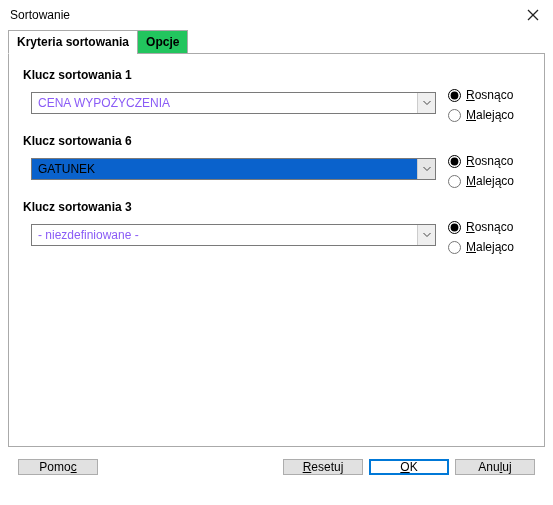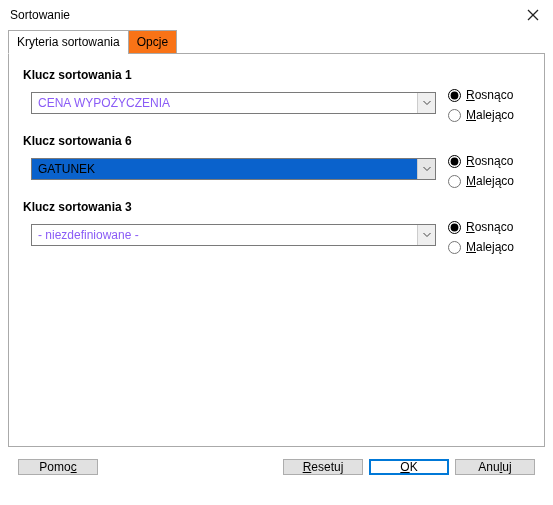--- a/index.html
+++ b/index.html
@@ -2,22 +2,22 @@
 <html><head>
 <meta charset="utf-8">
 <style>
   * { box-sizing: border-box; font-family: "Segoe UI", Tahoma, sans-serif; font-size: 12px; }
   body { margin: 0; background: #fff; width: 553px; height: 505px; overflow: hidden; }
   .titlebar { display: flex; align-items: center; justify-content: space-between; padding: 6px 8px 6px 10px; height: 30px; }
   .titlebar .title { color: #000; }
   .titlebar .close { width: 24px; height: 24px; display: flex; align-items: center; justify-content: center; cursor: default; }
   .titlebar .close svg { width: 12px; height: 12px; }
   .content-area { padding: 0 8px 8px 8px; }
-  .tabstrip { display: flex; position: relative; z-index: 2; }
-  .tab { padding: 4px 8px; border: 1px solid #aaa; background: #f97316; color: #000; cursor: default; border-bottom: 1px solid #aaa; margin-right: -1px; }
+  .tabstrip { display: flex; position: relative; z-index: 2; font-weight: bold; }
+  .tab { padding: 4px 8px; border: 1px solid #aaa; background: #22c55e; color: #000; cursor: default; border-bottom: 1px solid #aaa; margin-right: -1px; }
   .tab.active { background: #fff; border-bottom: 1px solid #fff; }
   .tab-panel { border: 1px solid #aaa; margin-top: -1px; padding: 14px 14px 40px 14px; height: 394px; position: relative; z-index: 1; background: #fff; }
   .group { margin-bottom: 12px; }
   .group-label { font-weight: bold; color: #000; margin-bottom: 10px; }
   .row { display: flex; align-items: flex-start; gap: 12px; padding-left: 8px; }
   .select-wrap { flex: 1; position: relative; height: 22px; border: 1px solid #7a7a7a; background: #fff; display: flex; align-items: center; }
   .select-wrap.sel { background: #0a62cc; }
   .select-text { padding: 0 6px; color: #8b5cf6; white-space: nowrap; overflow: hidden; flex: 1; }
   .select-wrap.sel .select-text { color: #000000; background: #0a62cc; }
   .dropdown-btn { width: 18px; height: 20px; border-left: 1px solid #ccc; background: #efefef; display: flex; align-items: center; justify-content: center; }

